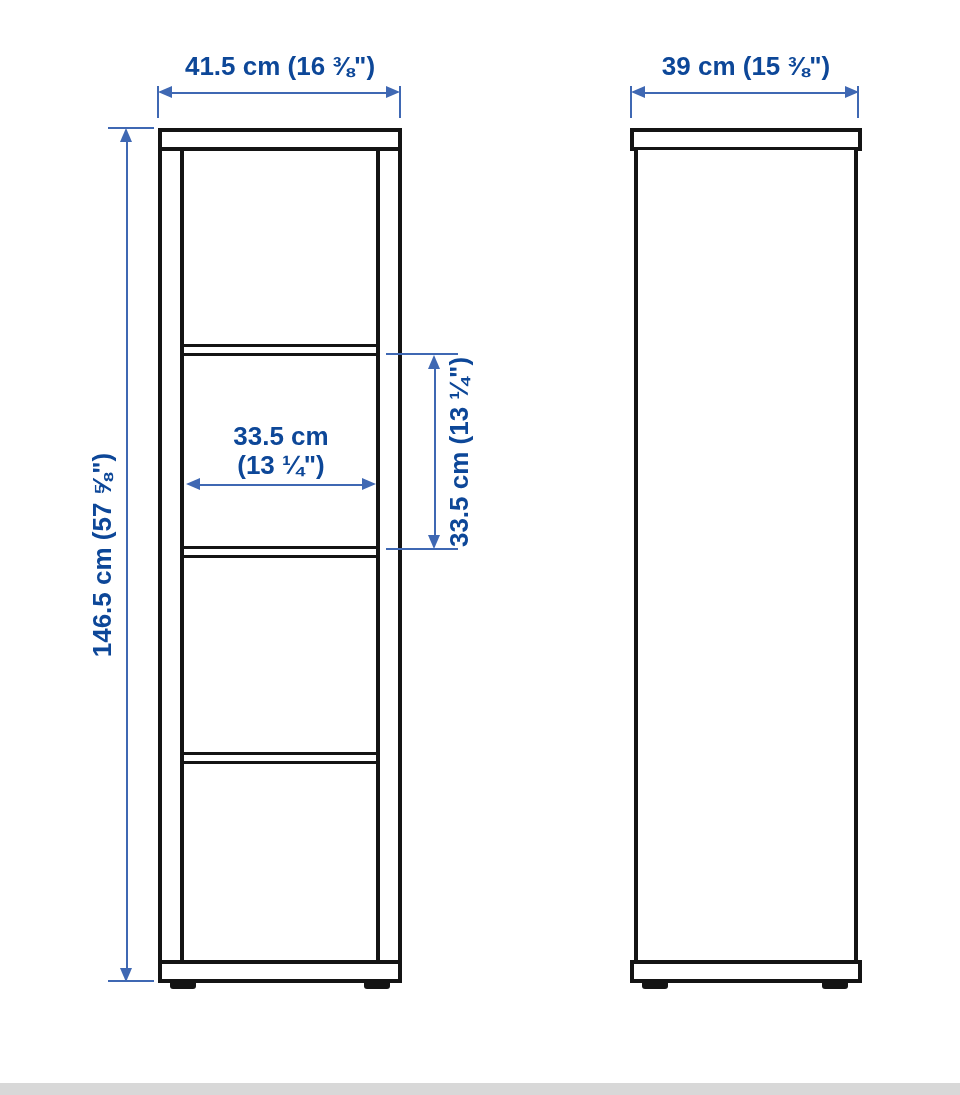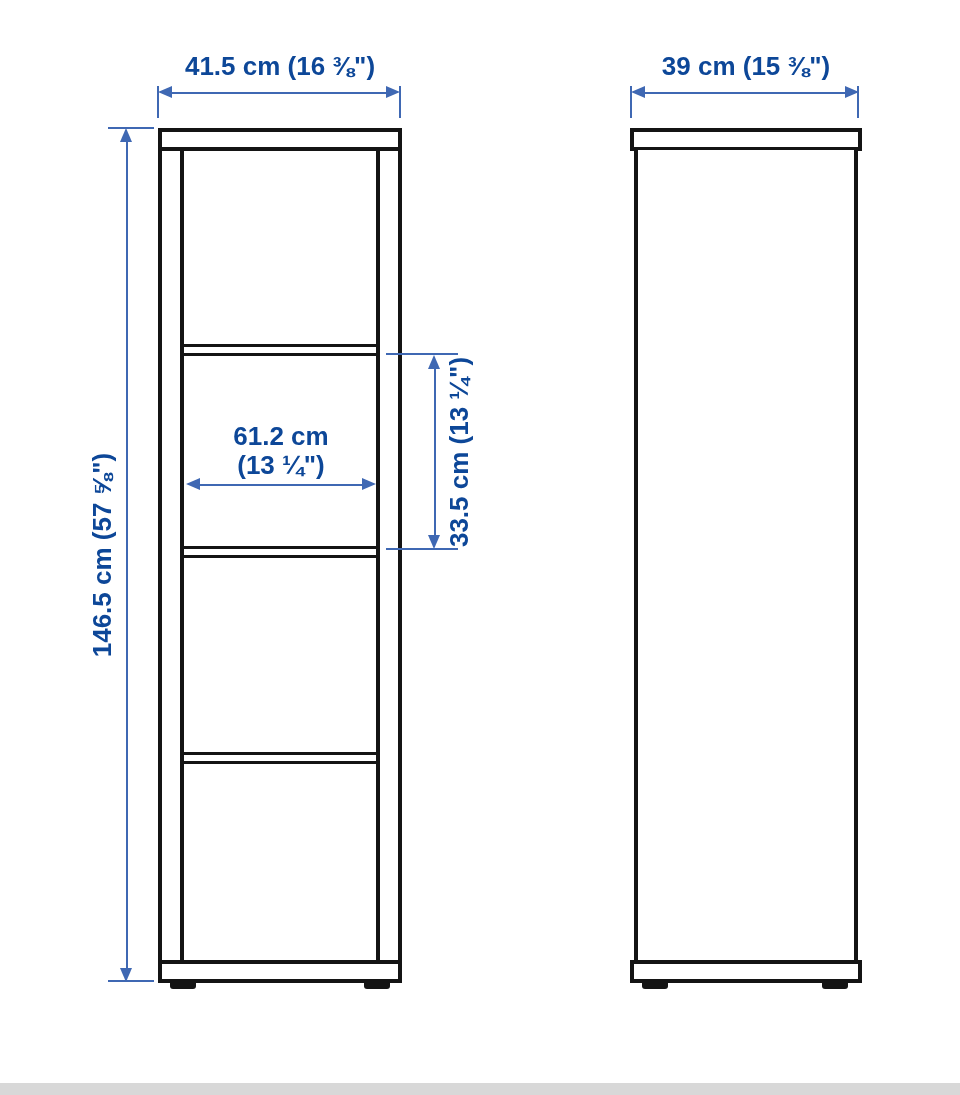--- a/index.html
+++ b/index.html
@@ -96,21 +96,21 @@
   <div class="wall" style="left:180px; top:150px; width:4px; height:810px;"></div>
   <div class="wall" style="left:376px; top:150px; width:4px; height:810px;"></div>
   <div class="shelf" style="left:184px; top:344px; width:192px; height:12px;"></div>
   <div class="shelf" style="left:184px; top:546px; width:192px; height:12px;"></div>
   <div class="shelf" style="left:184px; top:752px; width:192px; height:12px;"></div>
   <div class="panel" style="left:158px; top:960px; width:244px; height:23px;"></div>
   <div class="foot" style="left:170px; top:981px; width:26px; height:8px;"></div>
   <div class="foot" style="left:364px; top:981px; width:26px; height:8px;"></div>
 
   <div class="dim-text" style="left:181px; top:422px; width:200px;">
-    <div>61.2 cm</div>
+    <div>33.5 cm</div>
     <div>(13 ¼")</div>
   </div>
   <div class="h-arrow" style="left:186px; top:477px; width:190px; height:16px;">
     <div class="line"></div>
     <div class="head-l"></div>
     <div class="head-r"></div>
   </div>
 
   <div class="tick" style="left:386px; top:353px; width:72px; height:2px;"></div>
   <div class="tick" style="left:386px; top:548px; width:72px; height:2px;"></div>

